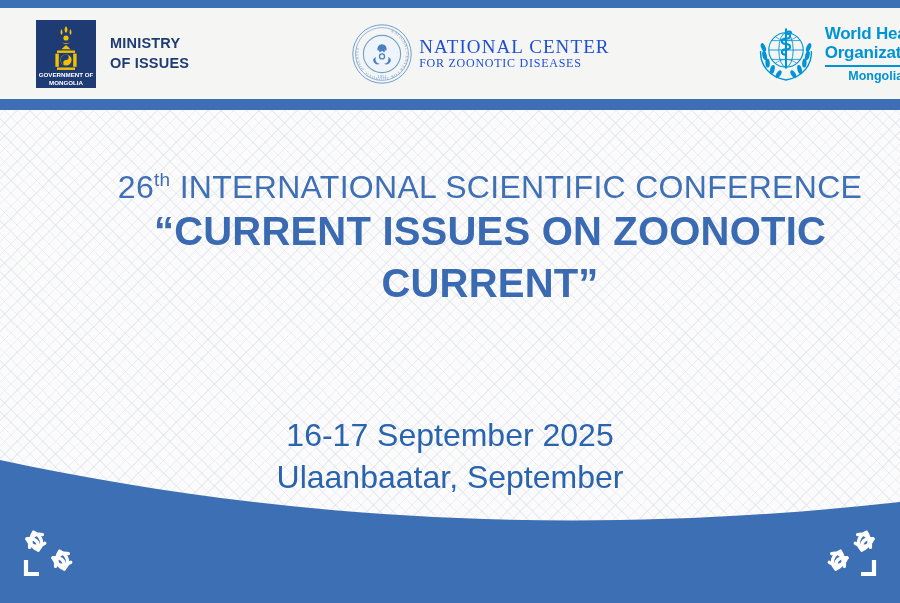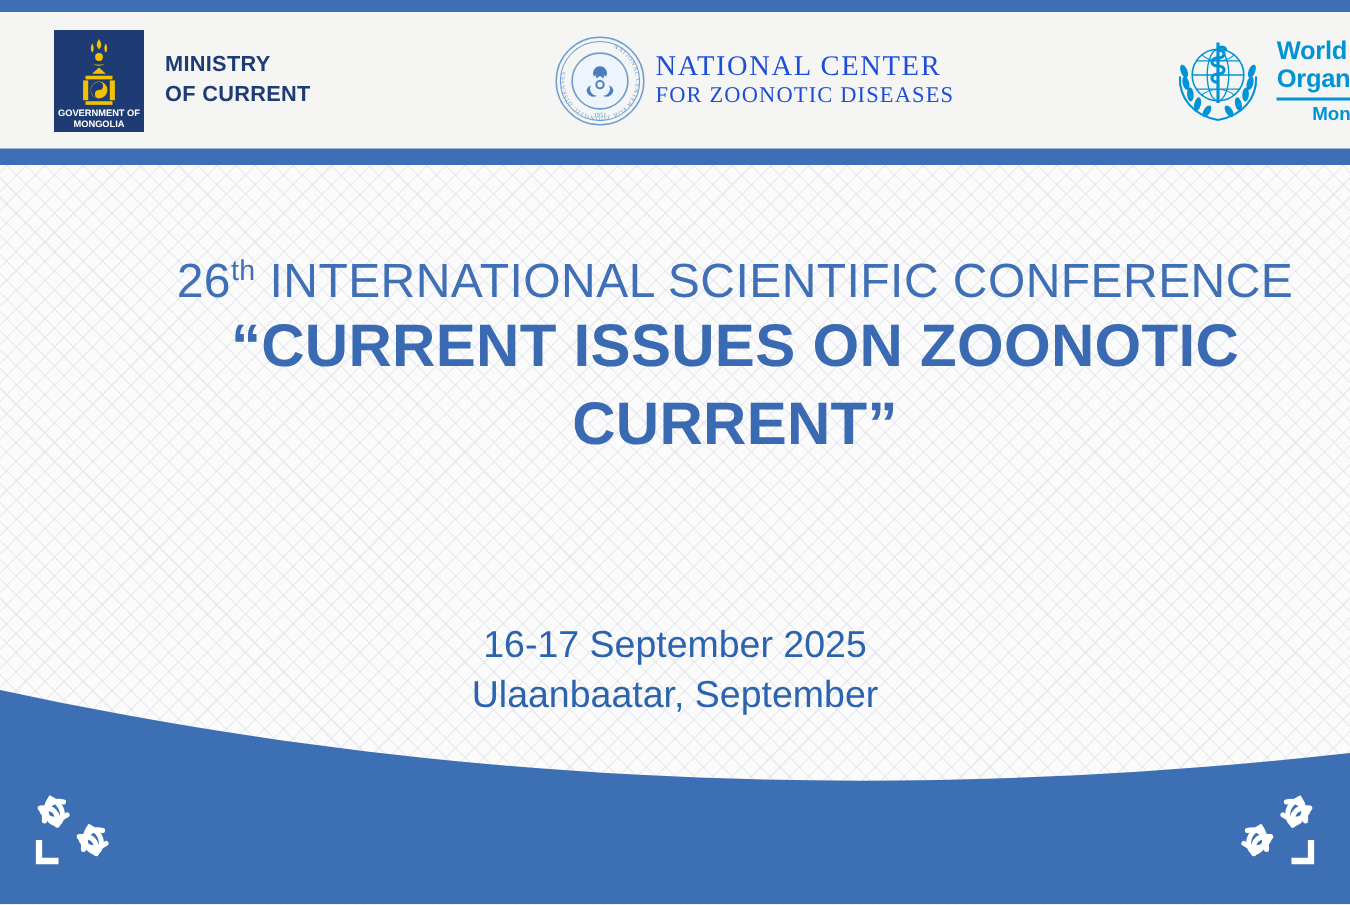--- a/index.html
+++ b/index.html
@@ -79,21 +79,21 @@
     color: #1d4ed8;
     font-family: "Liberation Serif", serif;
     line-height: 1.12;
     white-space: nowrap;
   }
   .ncz-line1 {
     font-size: 19px;
     letter-spacing: 1.1px;
   }
   .ncz-line2 {
-    font-size: 15px;
+    font-size: 12px;
     letter-spacing: 0.75px;
   }
 
   
   .who {
     display: flex;
     align-items: center;
     margin-left: 145px;
   }
   .who-emblem { width: 62px; height: 62px; flex: none; }
@@ -166,21 +166,21 @@
     letter-spacing: 0.2px;
   }
 
   
   .meta-block {
     position: absolute;
     left: 0; top: 414px;
     width: 900px;
     text-align: center;
     color: #2a63ae;
-    font-size: 25px;
+    font-size: 32px;
     line-height: 1.32;
   }
 
   
   .waves {
     position: absolute;
     left: 0; bottom: 0;
     width: 900px; height: 145px;
   }
   .waves svg { display: block; }
@@ -233,21 +233,21 @@
             <path d="M30 34.6 a2.7 2.7 0 0 1 0 5.4 a2.7 2.7 0 0 0 0 5.4 a5.4 5.4 0 0 1 0-10.8 Z"></path>
             <circle cx="30" cy="37.2" r="0.9"></circle>
             <circle cx="30" cy="42.8" r="0.9" fill="#f2c200"></circle>
           </g>
           <text x="30" y="57" font-family="Liberation Sans, sans-serif" font-size="6.2" font-weight="bold" fill="#ffffff" text-anchor="middle">GOVERNMENT OF</text>
           <text x="30" y="64.5" font-family="Liberation Sans, sans-serif" font-size="6.2" font-weight="bold" fill="#ffffff" text-anchor="middle">MONGOLIA</text>
         </svg>
       </div>
       <div class="moh-text">
         <div>MINISTRY</div>
-        <div>OF CURRENT</div>
+        <div>OF ISSUES</div>
       </div>
     </div>
 
     <div class="ncz">
       <div class="ncz-seal">
         <svg width="62" height="62" viewBox="0 0 62 62" aria-hidden="true">
           <circle cx="31" cy="31" r="29.2" fill="none" stroke="#6f9ed0" stroke-width="1"></circle>
           <circle cx="31" cy="31" r="26.4" fill="none" stroke="#6f9ed0" stroke-width="0.7"></circle>
           <circle cx="31" cy="31" r="18.6" fill="none" stroke="#6f9ed0" stroke-width="1.1"></circle>
           <circle cx="31" cy="31" r="17.1" fill="#eef4fb"></circle>

